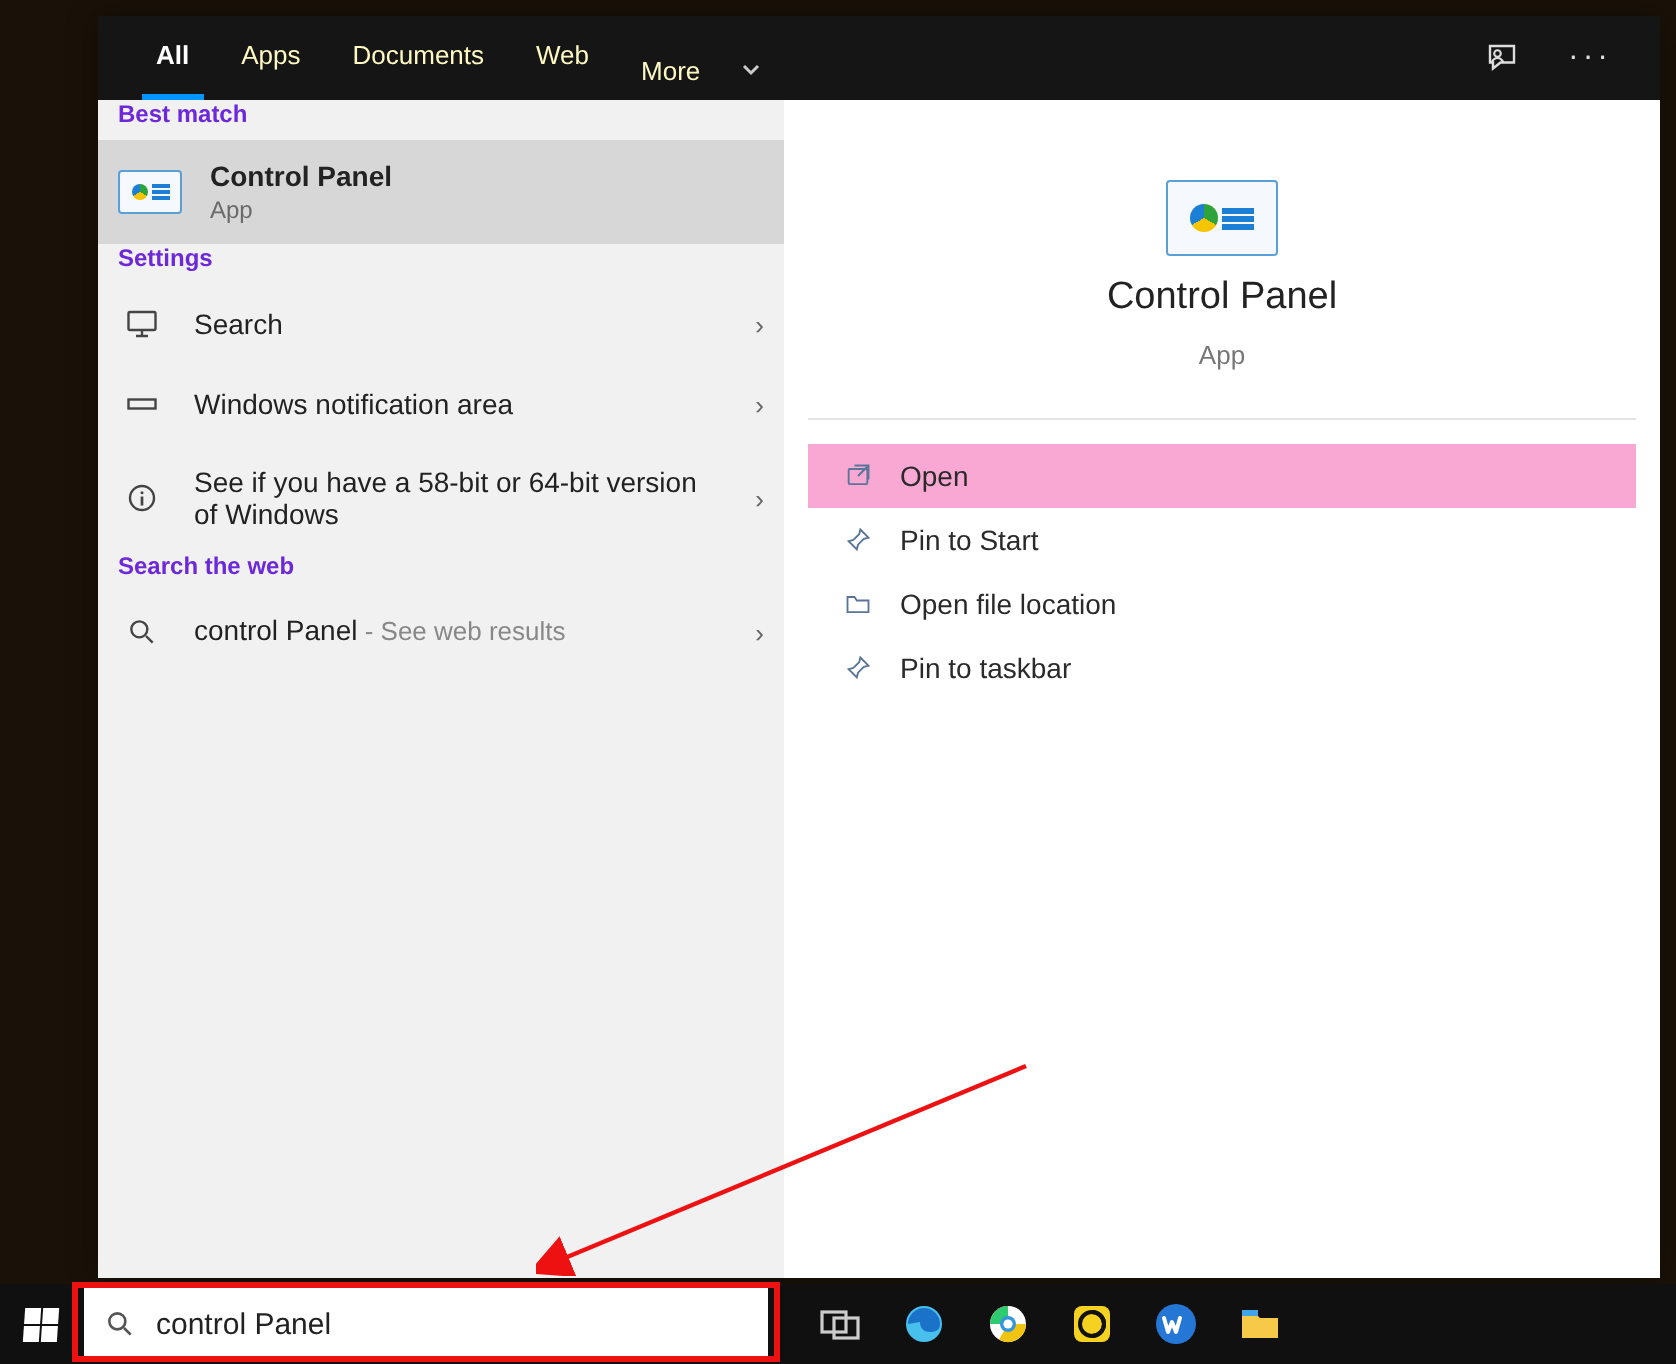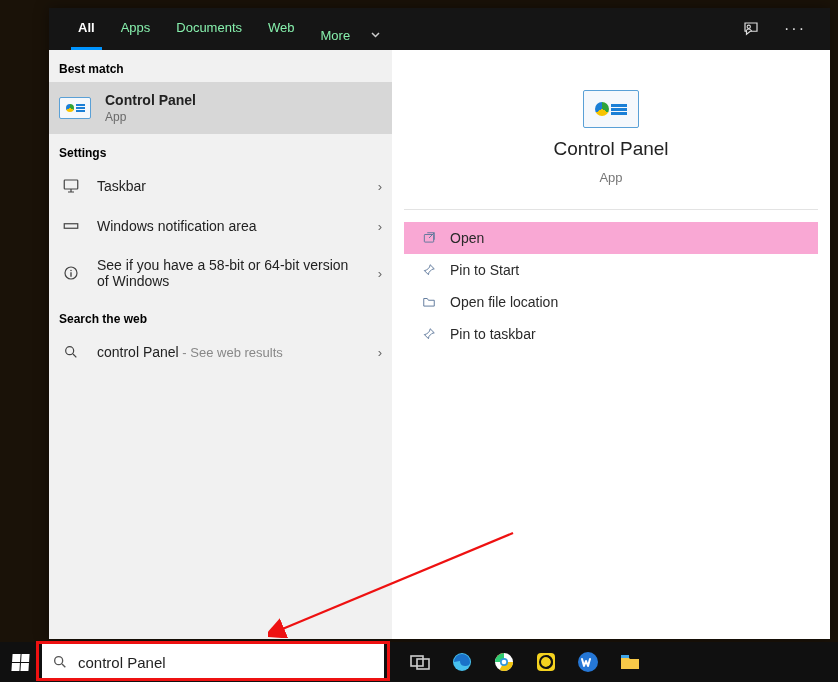--- a/index.html
+++ b/index.html
@@ -21,21 +21,21 @@
     box-shadow: 0 0 14px rgba(0,0,0,.4);
   }
   .tabs {
     height: 42px;
     background: #151515;
     display: flex;
     align-items: stretch;
     padding: 0 16px 0 16px;
   }
   .tab {
-    color: #86efac;
+    color: #fef9c3;
     font-size: 13px;
     padding: 12px 13px 0 13px;
     cursor: default;
     position: relative;
   }
   .tab.active { color: #fff; font-weight: 600; }
   .tab.active::after {
     content: "";
     position: absolute;
     left: 6px; right: 6px; bottom: 0;
@@ -48,22 +48,22 @@
   .tabs-right svg, .tabs-right .dots { color:#dcdcdc; fill:#dcdcdc;}
   .dots { font-size:16px; letter-spacing:2px; line-height:1; }
 
   .body { flex:1; display:flex; overflow:hidden; }
   .left-col { width: 343px; background:#f1f1f1; display:flex; flex-direction:column;}
   .right-col { flex:1; background:#fff; padding: 12px; display:flex; flex-direction:column; gap:10px;}
 
   .section-hdr {
     font-size: 12px;
     font-weight: 600;
-    color:#000000;
-    padding: 12px 10px 6px 10px;
+    color:#6d28d9;
+    padding: 0 10px 6px 10px;
   }
 
   .result {
     display:flex;
     align-items:center;
     padding: 8px 10px;
     gap: 14px;
     position:relative;
   }
   .result.best {
@@ -208,21 +208,21 @@
       <div class="section-hdr">Settings</div>
 
       <div class="result row-item">
         <div class="icon-box">
           <svg width="18" height="18" viewBox="0 0 24 24">
               <rect x="3" y="4" width="18" height="12" rx="1" fill="none" stroke="#444" stroke-width="1.6"></rect>
               <path d="M8 20h8M12 16v4" stroke="#444" stroke-width="1.6"></path>
             </svg>
         </div>
         <div class="textwrap">
-            <div class="title">Taskbar</div>
+            <div class="title">Search</div>
           </div>
         <span class="chevron">›</span>
       </div>
 
       <div class="result row-item">
         <div class="icon-box">
           <svg width="18" height="18" viewBox="0 0 24 24">
               <rect x="3" y="9" width="18" height="6" fill="none" stroke="#444" stroke-width="1.6"></rect>
             </svg>
         </div>

